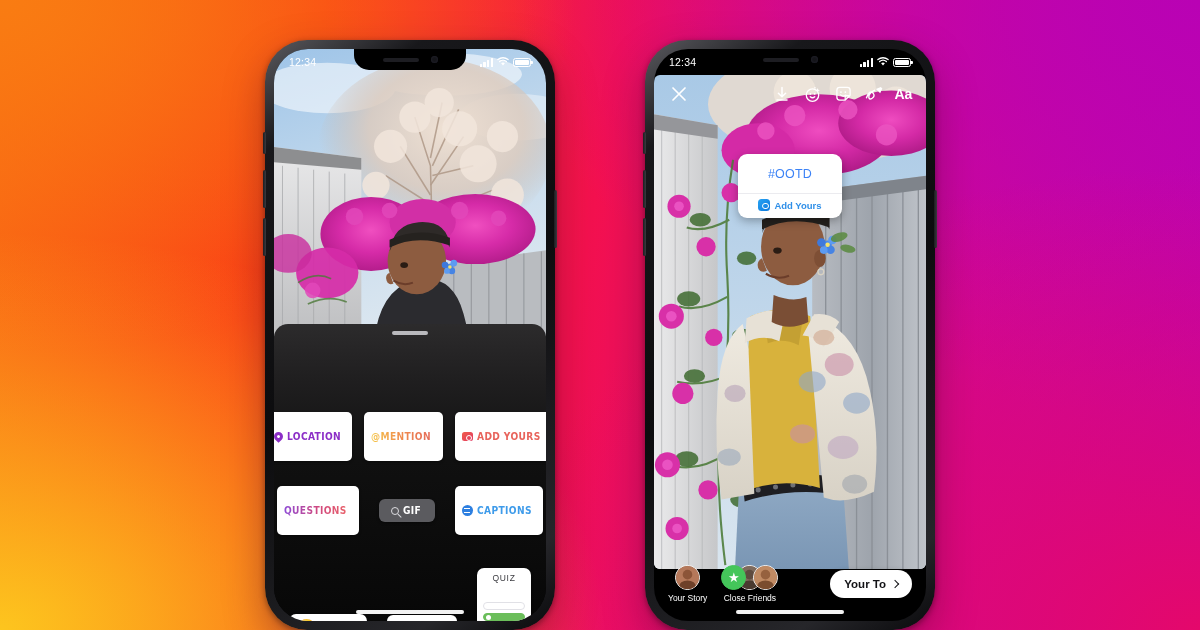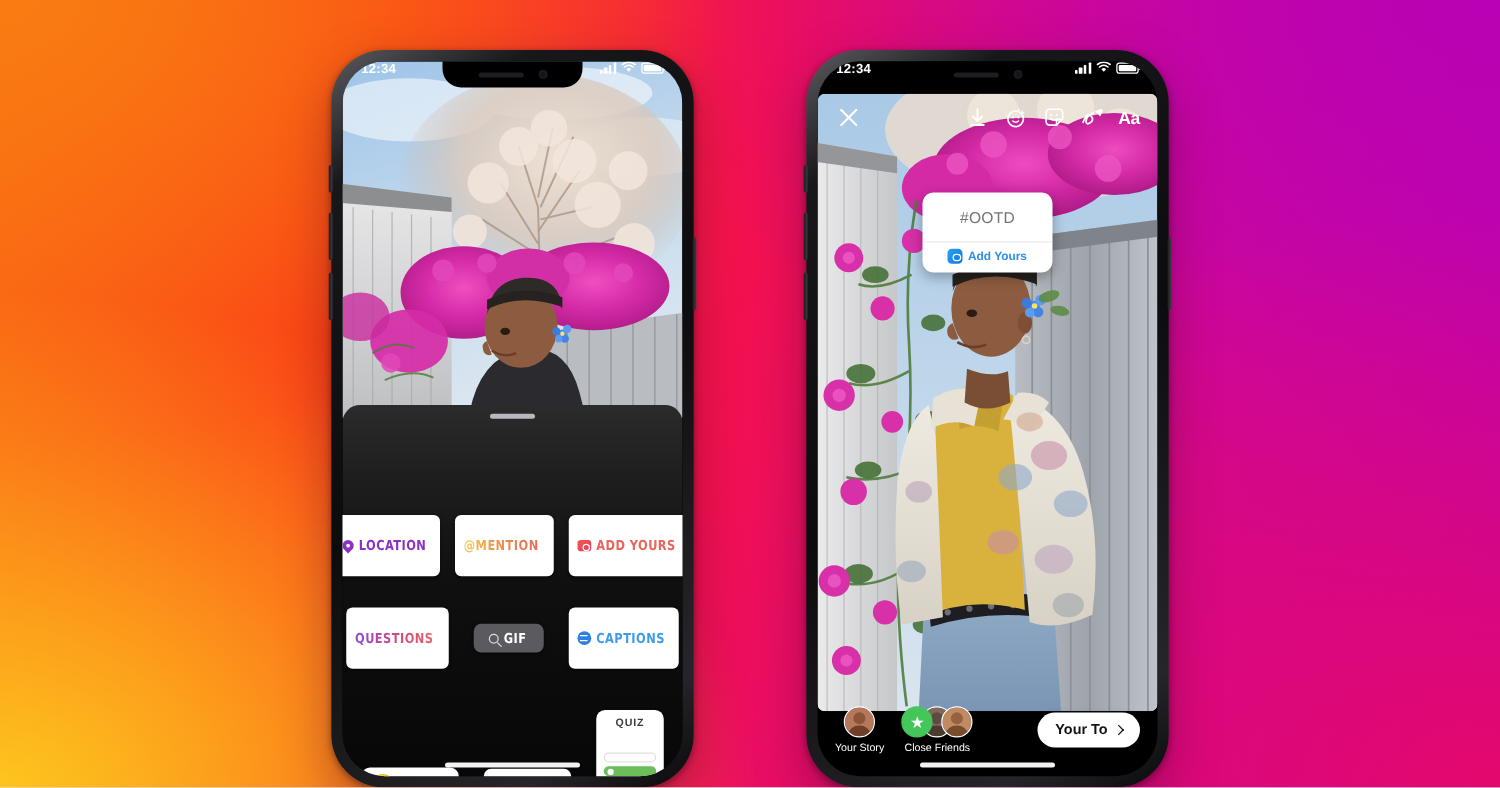--- a/index.html
+++ b/index.html
@@ -52,23 +52,23 @@
     border-radius: 0 0 15px 15px;
     z-index: 20;
     display: flex; align-items: center; justify-content: center; gap: 12px;
   }
   .speaker { width: 36px; height: 4px; border-radius: 3px; background: #1d1d22; }
   .frontcam { width: 7px; height: 7px; border-radius: 50%; background: #15151a; box-shadow: inset 0 0 2px #2b2b38; }
 
   .statusbar {
     position: absolute; top: 0; left: 0; right: 0;
     height: 26px; z-index: 19;
-    display: flex; align-items: flex-start; justify-content: space-between;
+    display: flex; align-items: center; justify-content: space-between;
     padding: 0 15px;
-    color: #fff; font-size: 10.5px; font-weight: bold;
+    color: #fff; font-size: 10.5px; font-weight: normal;
     letter-spacing: .2px;
   }
   .status-right { display: flex; align-items: center; gap: 4px; }
   .bars { display: flex; align-items: flex-end; gap: 1.5px; height: 9px; }
   .bars i { display:block; width: 2.2px; background: #fff; border-radius: .5px; }
   .bars i:nth-child(1){height:3px}
   .bars i:nth-child(2){height:5px}
   .bars i:nth-child(3){height:7px}
   .bars i:nth-child(4){height:9px}
   .batt {
@@ -204,21 +204,21 @@
   .pollicon i:nth-child(1){width:10px}
   .pollicon i:nth-child(2){width:6.5px}
   .pollicon i:nth-child(3){width:8.5px}
 
   .s-quiz {
     background: #fff; border-radius: 7px; padding: 5px 6px 6px;
     width: 54px;
     box-shadow: 0 1px 3px rgba(0,0,0,.45);
     display: flex; flex-direction: column; gap: 3px; align-items: center;
   }
-  .s-quiz .lbl { color: #3b3b40; font-size: 8.5px; font-weight: bold; letter-spacing:.7px; margin-bottom:16px; }
+  .s-quiz .lbl { color: #3b3b40; font-size: 8.5px; font-weight: normal; letter-spacing:.7px; margin-bottom:16px; }
   .s-quiz .opt { width: 100%; height: 8px; border-radius: 5px; background: #fff; border: 1px solid #e1e1e6; }
   .s-quiz .opt.correct {
     background: #6BBE5A; border-color:#6BBE5A;
     position: relative;
   }
   .s-quiz .opt.correct::before {
     content:""; position:absolute; left:1.6px; top:1.2px;
     width:5px; height:5px; border-radius:50%; background:#fff;
   }
 
@@ -239,21 +239,21 @@
     position: absolute; z-index: 15;
     left: 50%; transform: translateX(-50%);
     top: 105px;
     width: 104px;
     background: #fff;
     border-radius: 9px;
     box-shadow: 0 3px 10px rgba(0,0,0,.3);
     overflow: hidden;
     text-align: center;
   }
-  .ootd .title { padding: 13px 6px 12px; font-size: 12.5px; color: #737373; letter-spacing:.2px; }
+  .ootd .title { padding: 13px 6px 12px; font-size: 12.5px; color: #3b82f6; letter-spacing:.2px; }
   .ootd .addrow {
     border-top: 1px solid #ebebef;
     padding: 5px 6px 7px;
     display:flex; align-items:center; justify-content:center; gap:4px;
   }
   .ootd .addrow .lbl { color: #2F8FE8; font-size: 9.5px; font-weight: bold; }
   .ay-cam {
     width: 12px; height: 12px; border-radius: 3.5px; flex:none;
     background: linear-gradient(135deg,#28A3F2,#0C78DE);
     position: relative;

